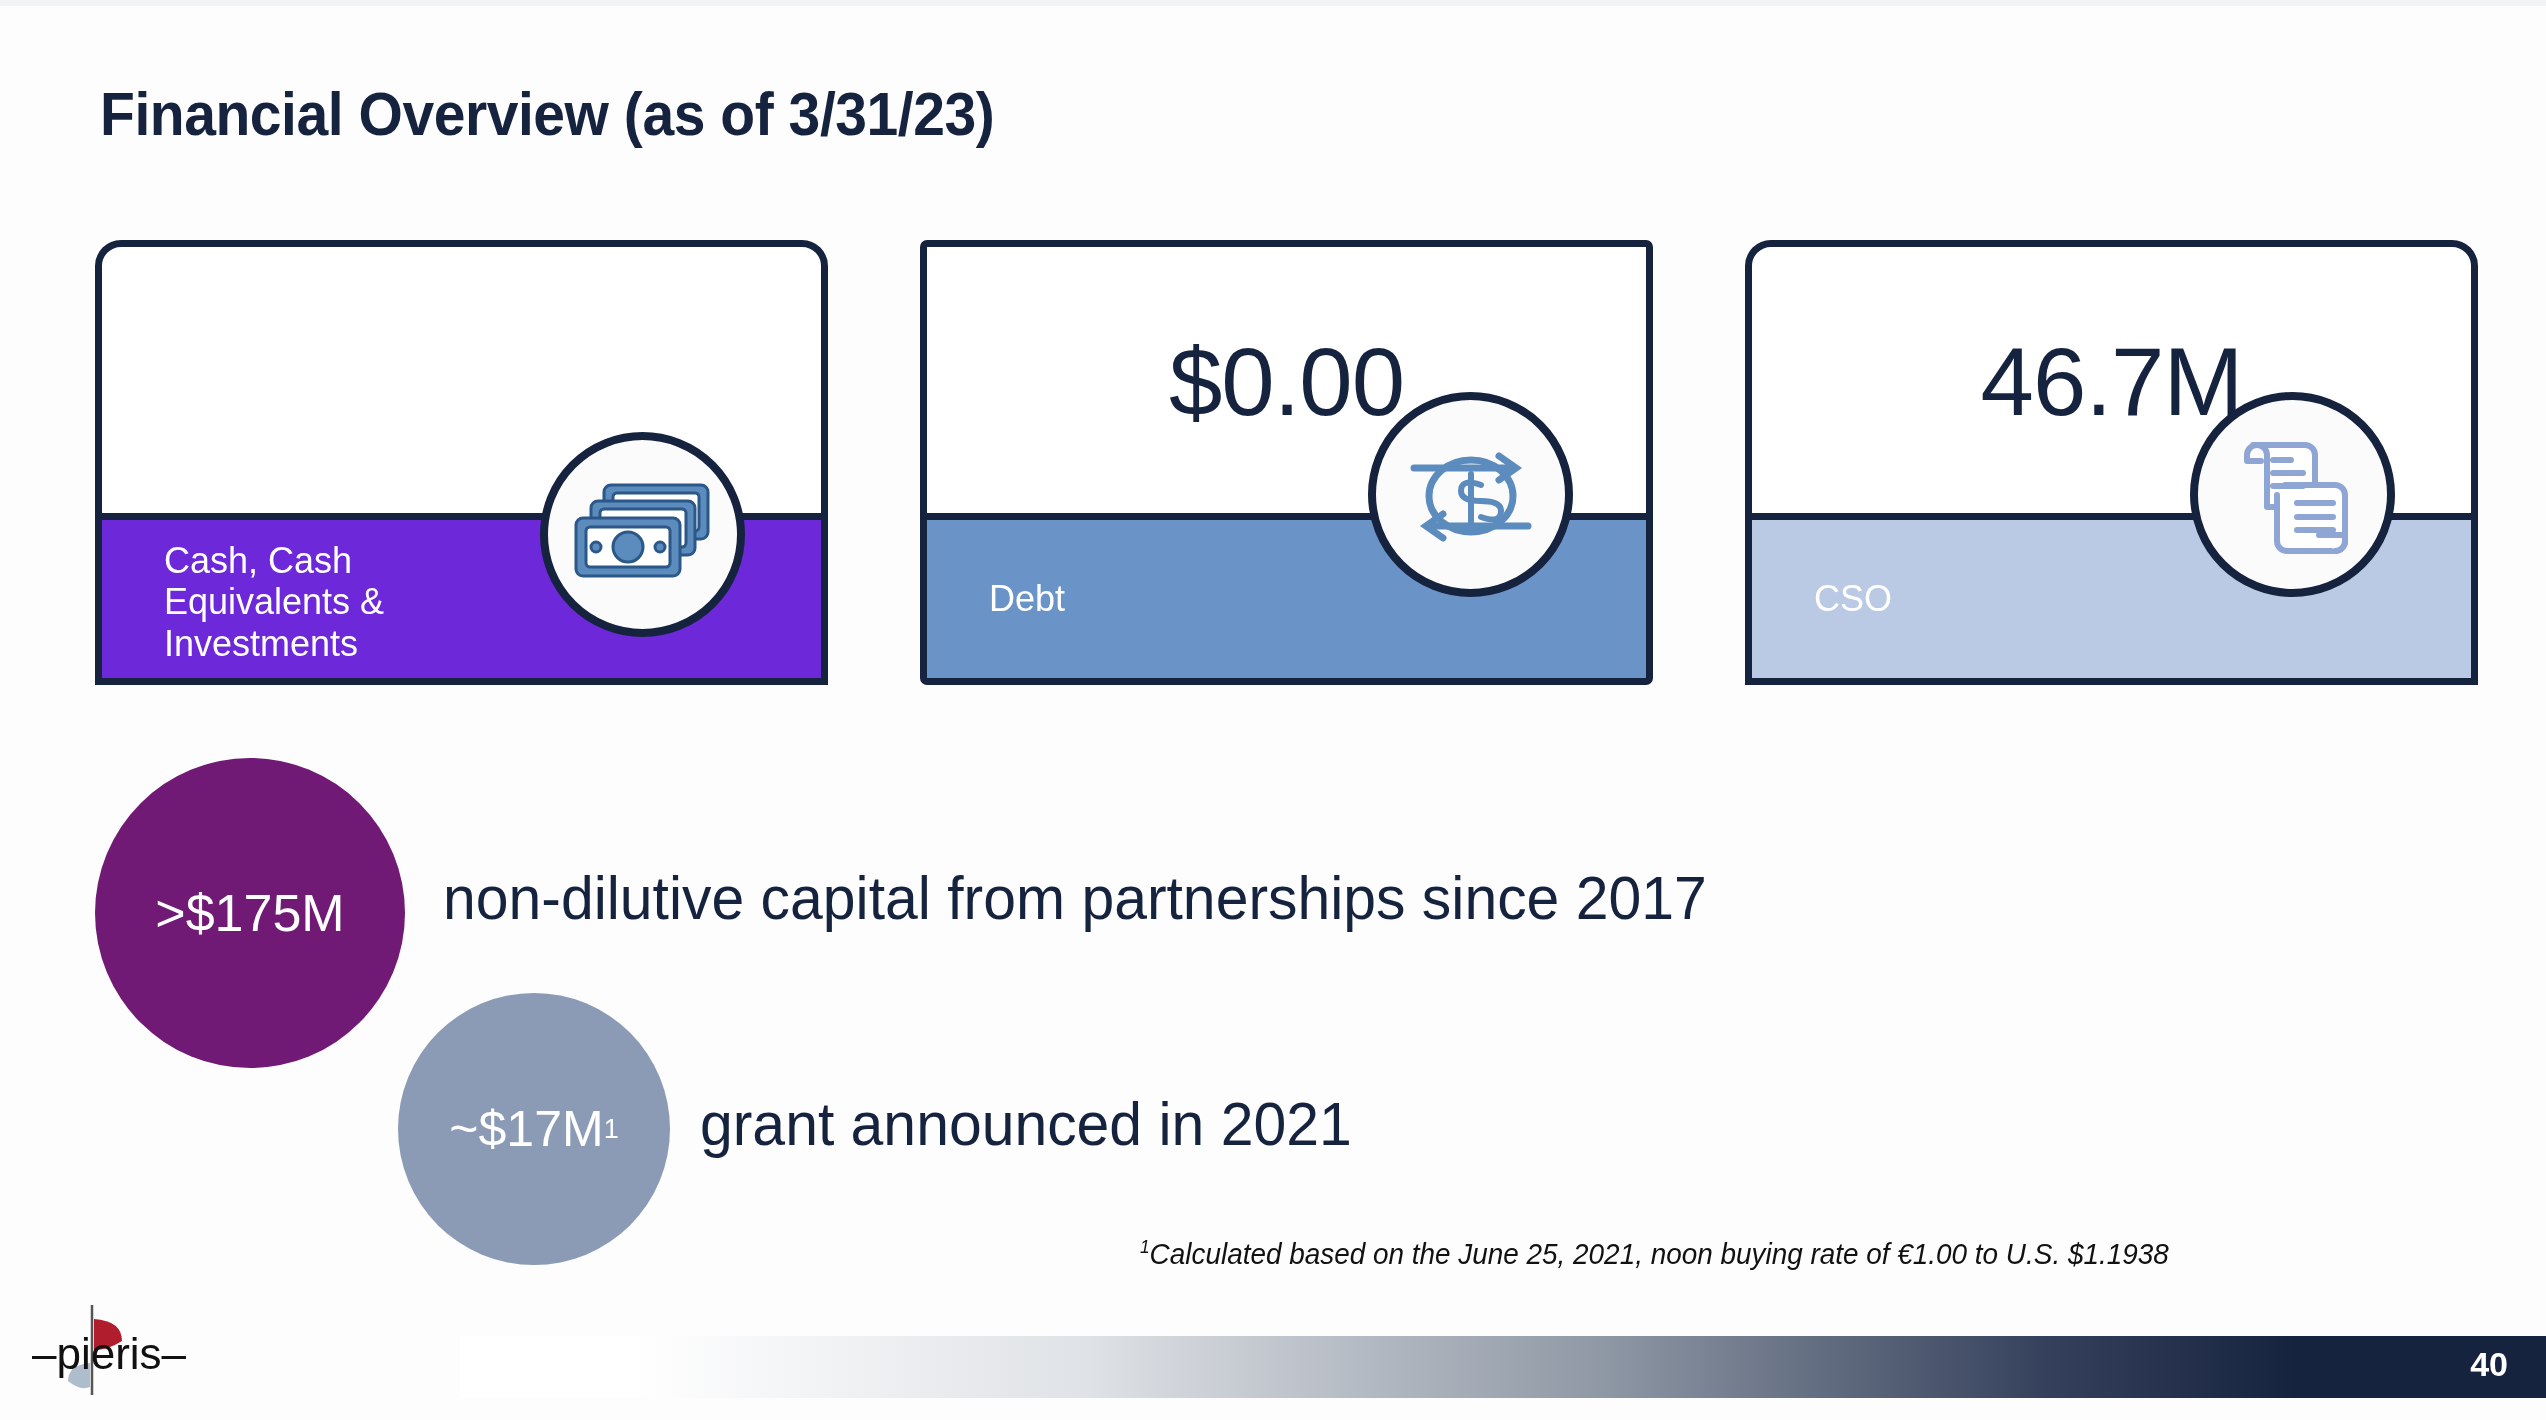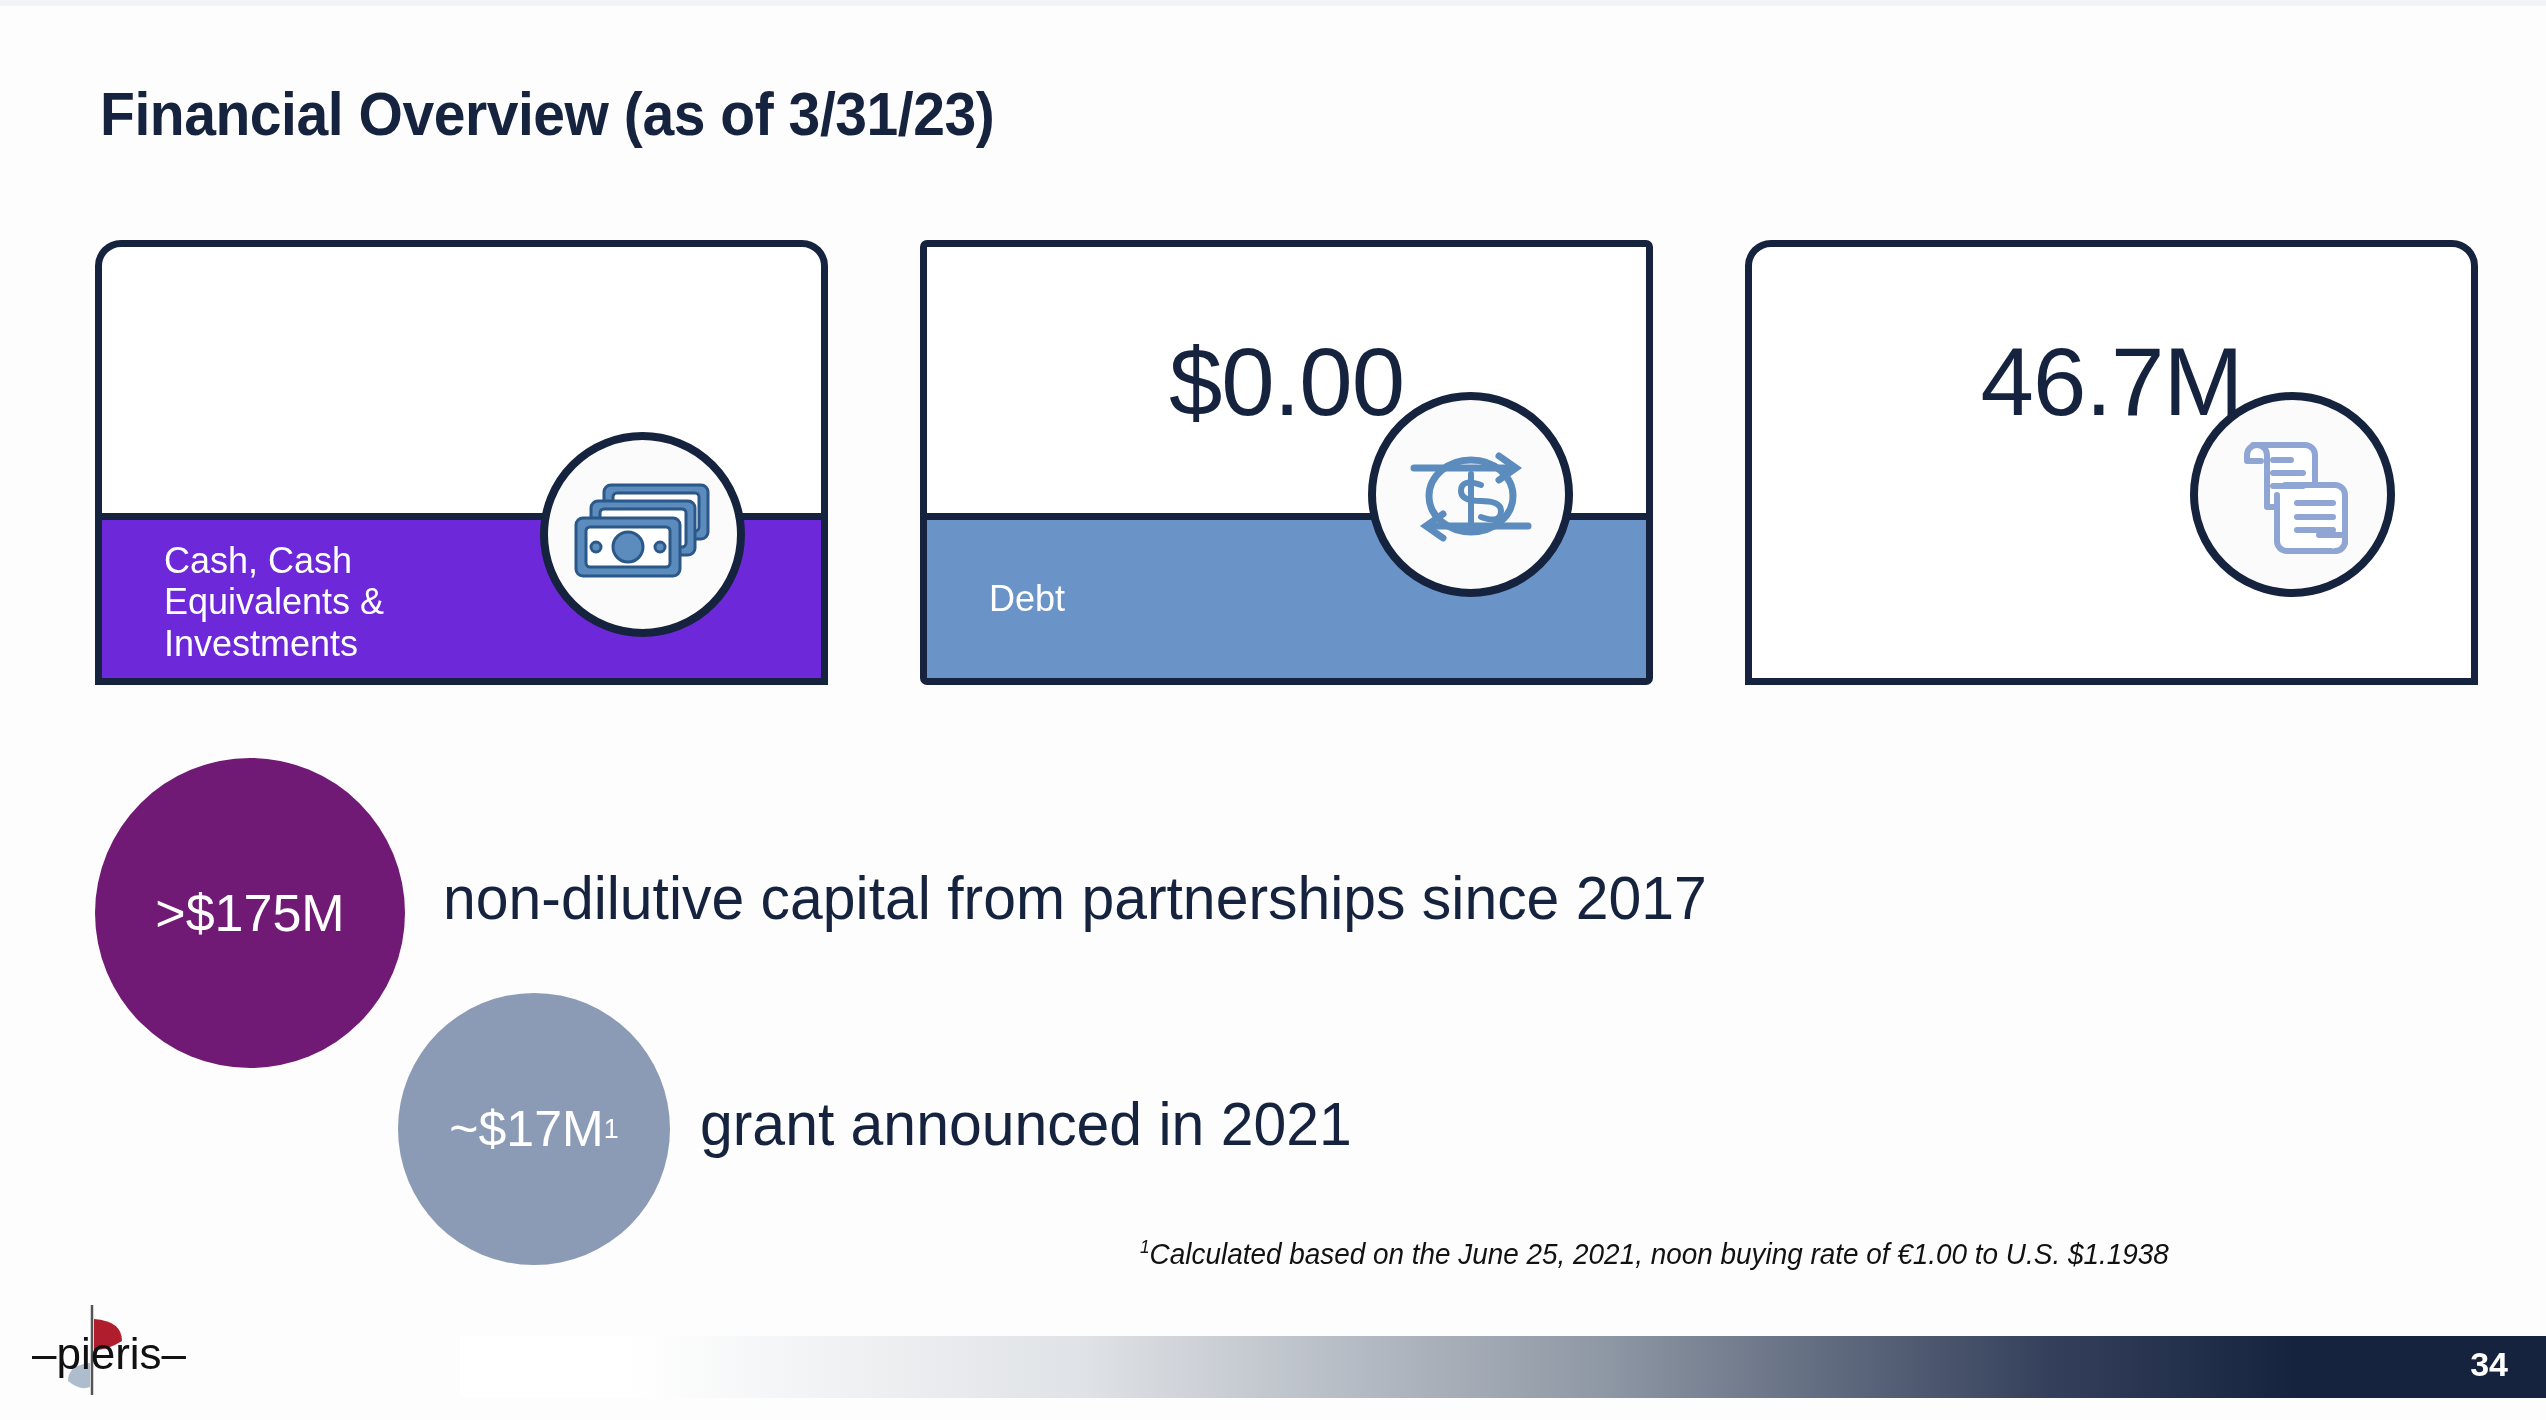--- a/index.html
+++ b/index.html
@@ -150,20 +150,23 @@
 
   <div class="card" id="card-1">
     <div class="card-value">$0.00</div>
     <div class="card-band band-1">
       <div class="card-label">Debt</div>
     </div>
   </div>
 
   <div class="card" id="card-2">
     <div class="card-value">46.7M</div>
+    <div class="card-band band-2">
+      <div class="card-label">CSO</div>
+    </div>
   </div>
 
   <div class="icon-circle" id="icon-circle-0">
     <svg width="150" height="120" viewBox="0 0 150 120">
       <g fill="#5b8cbd" stroke="#2b5888" stroke-width="3">
         <rect x="36" y="10" width="104" height="54" rx="7"></rect>
         <rect x="45" y="18" width="86" height="38" rx="4" fill="#ffffff"></rect>
         <rect x="23" y="26" width="104" height="54" rx="7"></rect>
         <rect x="32" y="34" width="86" height="38" rx="4" fill="#ffffff"></rect>
         <rect x="8" y="43" width="104" height="58" rx="7"></rect>
@@ -216,21 +219,21 @@
 
   <div class="stat-circle" id="stat-circle-1">
     <span>~$17M</span>
       <sup>1</sup>
   </div>
   <div class="body-line" id="body-line-1">grant announced in 2021</div>
 
   <div class="footnote"><sup>1</sup><span>Calculated based on the June 25, 2021, noon buying rate of €1.00 to U.S. $1.1938</span></div>
 
   <div class="bottom-bar"></div>
-  <div class="page-number">34</div>
+  <div class="page-number">40</div>
 
   <div class="logo">
     <svg width="210" height="105" viewBox="0 0 210 105">
       <line x1="64" y1="8" x2="64" y2="98" stroke="#555" stroke-width="2.5"></line>
       <path d="M66 22 q28 2 28 22 q-14 9 -28 9 z" fill="#b01e2e"></path>
       <path d="M62 66 q-22 2 -22 18 q12 10 22 6 z" fill="#aebdcd"></path>
       <text x="4" y="72" font-family="'Liberation Sans', sans-serif" font-size="44" fill="#111">–pieris–</text>
     </svg>
   </div>
 

